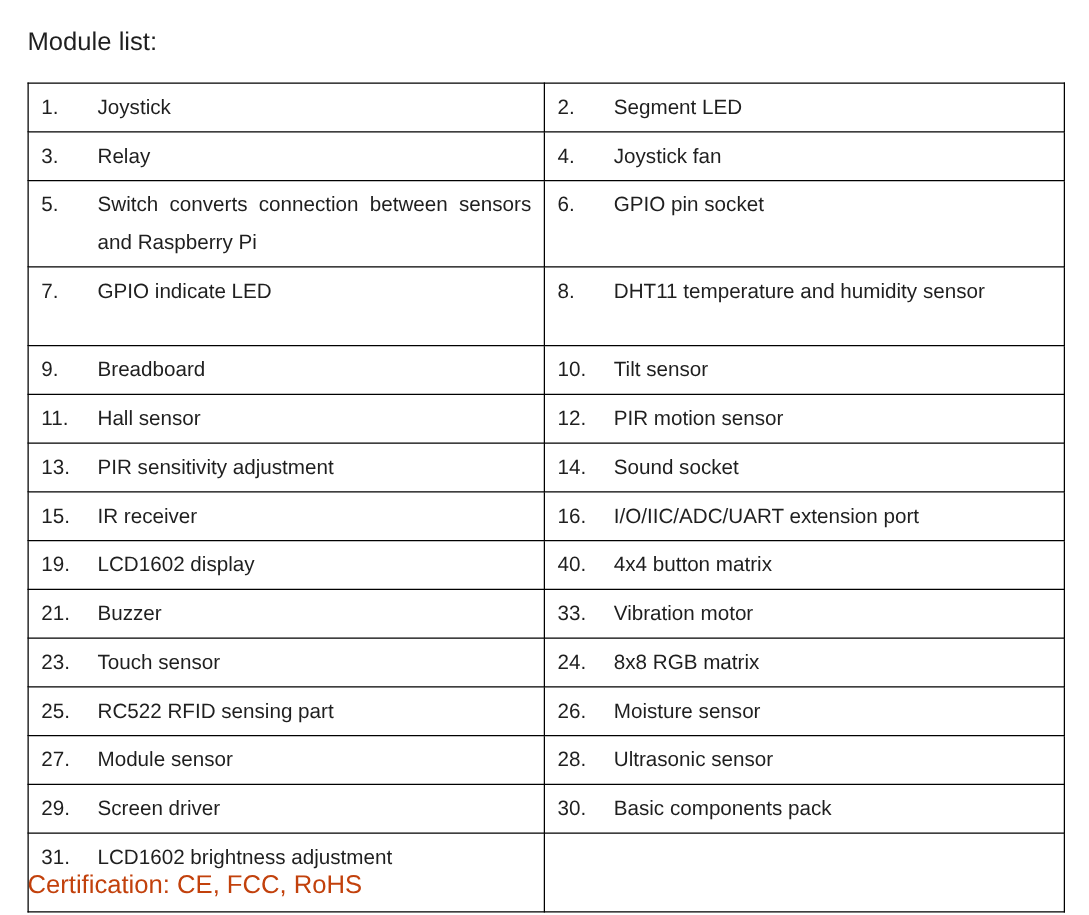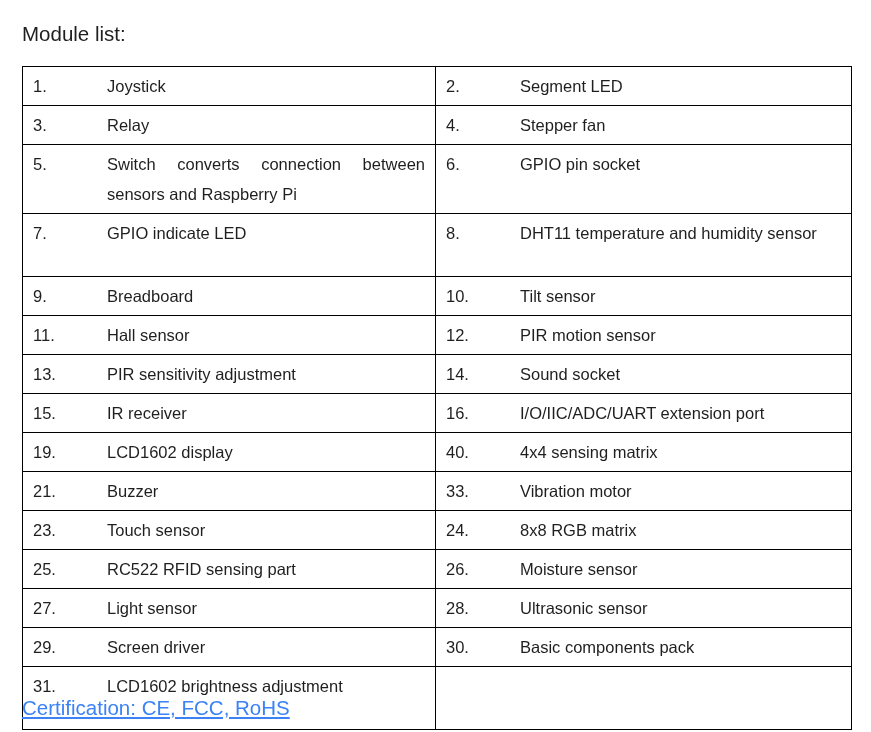--- a/index.html
+++ b/index.html
@@ -75,39 +75,37 @@
     left: 0;
     top: 0;
     width: 40px;
     text-align: left;
     font-size: 16.5px;
     line-height: 30px;
     color: #1f1f1f;
   }
   .entry .txt {
     display: block;
-    margin-left: 29px;
   }
   .entry.justify .txt {
     text-align: justify;
     text-align-last: left;
     text-justify: inter-word;
   }
 
   .cell.empty .entry { min-height: 30px; }
 
   .certification {
     position: absolute;
     left: 22px;
     top: 694px;
     font-size: 20.5px;
     line-height: 28px;
-    color: #3b82f6;
+    color: #c2410c;
     white-space: nowrap;
-    text-decoration: underline;
   }
 </style>
 </head>
 <body>
 
 <div class="page">
 
   <div class="heading">Module list:</div>
 
   <table class="module-table">
@@ -140,21 +138,21 @@
               <div class="entry">
                 <span class="num">3.</span>
                 <span class="txt">Relay</span>
               </div>
             </div>
           </td>
           <td>
             <div class="cell">
               <div class="entry">
                 <span class="num">4.</span>
-                <span class="txt">Stepper fan</span>
+                <span class="txt">Joystick fan</span>
               </div>
             </div>
           </td>
         </tr>
         <tr>
           <td>
             <div class="cell tall">
               <div class="entry justify">
                 <span class="num">5.</span>
                 <span class="txt">Switch converts connection between sensors and Raspberry Pi</span>
@@ -266,21 +264,21 @@
               <div class="entry">
                 <span class="num">19.</span>
                 <span class="txt">LCD1602 display</span>
               </div>
             </div>
           </td>
           <td>
             <div class="cell">
               <div class="entry">
                 <span class="num">40.</span>
-                <span class="txt">4x4 sensing matrix</span>
+                <span class="txt">4x4 button matrix</span>
               </div>
             </div>
           </td>
         </tr>
         <tr>
           <td>
             <div class="cell">
               <div class="entry">
                 <span class="num">21.</span>
                 <span class="txt">Buzzer</span>
@@ -330,21 +328,21 @@
                 <span class="txt">Moisture sensor</span>
               </div>
             </div>
           </td>
         </tr>
         <tr>
           <td>
             <div class="cell">
               <div class="entry">
                 <span class="num">27.</span>
-                <span class="txt">Light sensor</span>
+                <span class="txt">Module sensor</span>
               </div>
             </div>
           </td>
           <td>
             <div class="cell">
               <div class="entry">
                 <span class="num">28.</span>
                 <span class="txt">Ultrasonic sensor</span>
               </div>
             </div>

